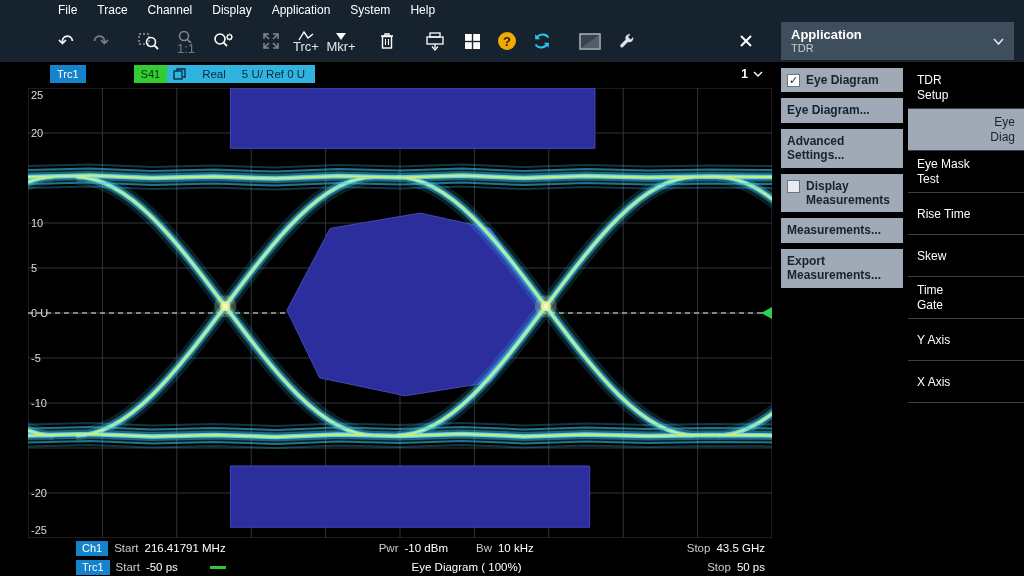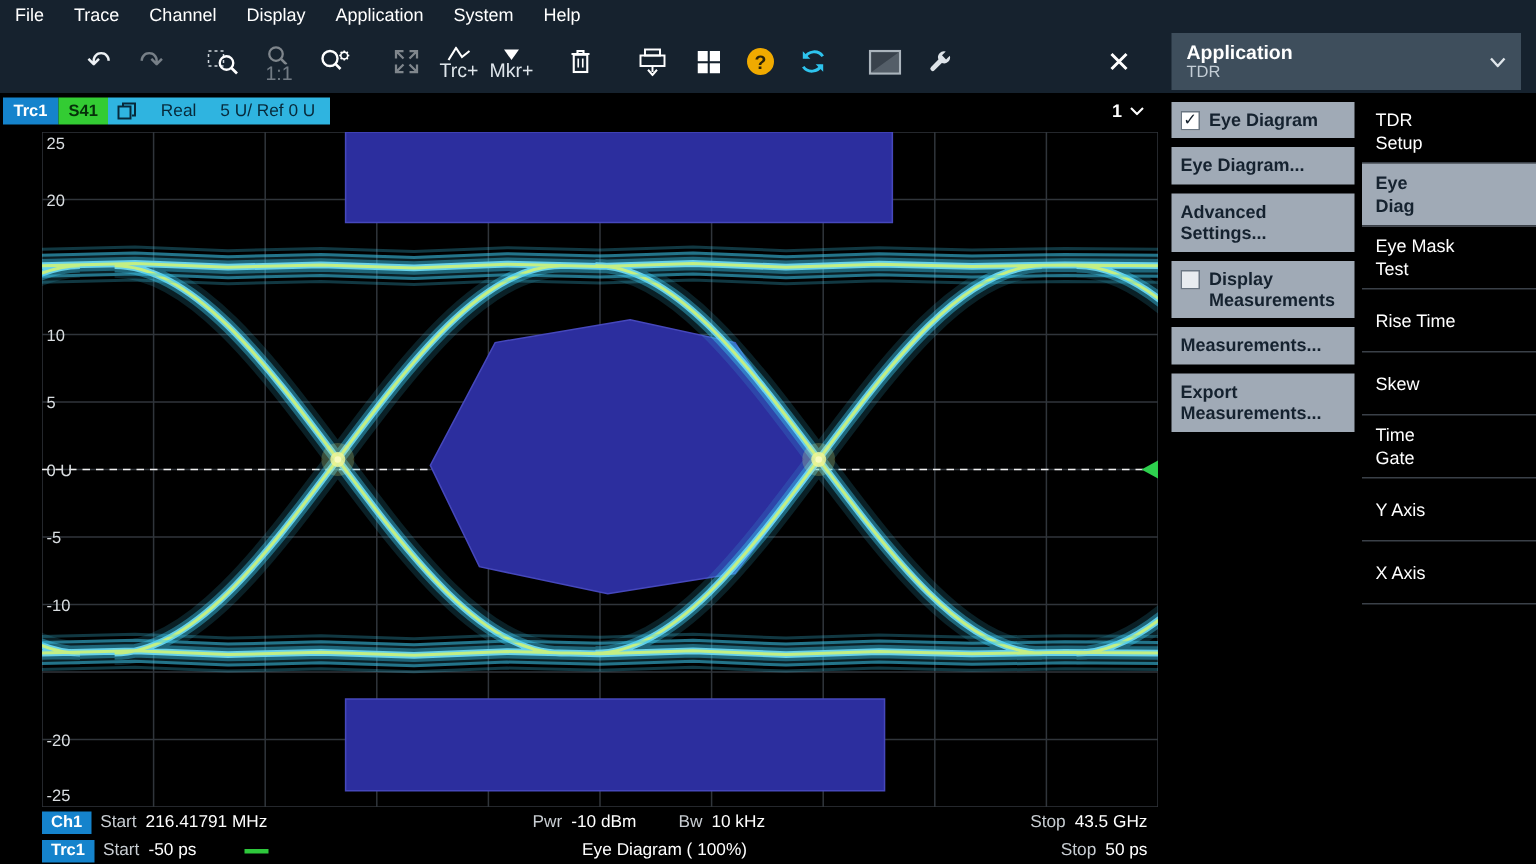--- a/index.html
+++ b/index.html
@@ -13,21 +13,21 @@
     --help-yellow:#f0aa00;
     --sync-cyan:#2ec4ee;
     --indicator-green:#2ec83c;
     --softkey-border:#3a4048;
   }
   *{margin:0;padding:0;box-sizing:border-box;}
   html,body{background:#222;}
   .app{width:1024px;height:576px;background:#000;font-family:"Liberation Sans","DejaVu Sans",sans-serif;
        display:flex;flex-direction:column;overflow:hidden;position:relative;}
   
-  .menubar{height:20px;background:var(--chrome-bg);display:flex;align-items:center;flex:none;}
+  .menubar{height:20px;background:var(--chrome-bg);display:flex;align-items:center;padding-left:48px;flex:none;}
   .menu-item{color:#fff;font-size:12px;padding:0 10px;height:100%;display:flex;align-items:center;cursor:default;}
   
   .toolbar-row{height:42px;background:var(--chrome-bg);display:flex;flex:none;}
   .toolbar{width:775px;display:flex;align-items:center;padding:0 6px 0 50px;gap:3px;flex:none;}
   .tbtn{width:32px;height:34px;display:flex;flex-direction:column;align-items:center;justify-content:center;
         background:none;border:none;color:#fff;gap:1px;cursor:pointer;}
   .tbtn.wide{width:36px;}
   .tbtn.dim{opacity:.45;}
   .glyph{font-size:19px;line-height:18px;color:#eef2f5;font-family:"DejaVu Sans",sans-serif;}
   .microlabel{font-size:13px;color:#dfe6eb;line-height:9px;}
@@ -38,22 +38,22 @@
   .panel-header{flex:1;margin:2px 10px 2px 6px;background:var(--panel-header-bg);display:flex;align-items:center;
         padding:4px 10px;cursor:pointer;}
   .ph-title{color:#fff;font-size:13px;font-weight:bold;line-height:15px;}
   .ph-sub{color:#c3cdd5;font-size:11px;line-height:13px;}
   .ph-caret{margin-left:auto;}
   
   .content-row{flex:1;display:flex;background:#000;}
   .main-col{width:775px;flex:none;display:flex;flex-direction:column;background:#000;}
   
   .tracebar{height:24px;display:flex;align-items:center;padding:0 8px 0 2px;background:#000;flex:none;}
-  .badge{height:18px;display:flex;align-items:center;justify-content:center;font-size:11px;font-weight:bold;
-         padding:0 7px;flex:none;}
+  .badge{height:18px;display:flex;align-items:center;justify-content:center;font-size:11px;font-weight:normal;
+         padding:0 7px;flex:none;margin-left:48px;}
   .badge.blue{background:var(--badge-blue);color:#fff;}
   .badge.green{background:var(--badge-green);color:#06300a;}
   .trace-props{height:18px;background:var(--tracebar-cyan);color:#07293a;display:flex;align-items:center;
          font-size:11.5px;padding:0 10px 0 6px;gap:16px;flex:none;cursor:pointer;}
   .spacer{flex:1;}
   .win-select{display:flex;align-items:center;gap:5px;color:#fff;font-size:12px;font-weight:bold;cursor:pointer;padding:2px 4px;}
   
   .plotwrap{height:452px;position:relative;background:#000;flex:none;}
   .plotwrap svg{position:absolute;left:28px;top:2px;background:#000;display:block;}
   
@@ -70,21 +70,21 @@
   .panel-body{flex:1;display:flex;background:#000;padding-left:6px;gap:5px;}
   .panel-left{width:122px;flex:none;padding-top:6px;}
   .pbtn{background:var(--panel-btn-bg);color:var(--panel-btn-text);font-size:12px;font-weight:bold;
         padding:5px 6px;margin-bottom:6px;display:flex;align-items:flex-start;gap:6px;line-height:1.2;cursor:pointer;}
   .cb{width:13px;height:13px;background:#fff;border:1px solid #6a7682;flex:none;display:flex;align-items:center;
       justify-content:center;font-size:11px;color:#14202c;margin-top:1px;}
   .cb.unchecked{background:#e8ecef;}
   .panel-right{flex:1;padding-top:4px;border-top:1px solid #000;}
   .softkey{min-height:42px;border-bottom:1px solid var(--softkey-border);color:#fff;font-size:12px;
         padding:5px 9px;display:flex;flex-direction:column;justify-content:center;gap:1px;cursor:pointer;}
-  .softkey.selected{background:var(--panel-btn-bg);color:var(--panel-btn-text);font-weight:bold;}
+  .softkey.selected{background:var(--panel-btn-bg);color:var(--panel-btn-text);font-weight:normal;text-align:right;}
 </style>
 </head>
 <body>
 
 <div class="app">
 
   <div class="menubar" id="menubar">
       <div class="menu-item">File</div>
       <div class="menu-item">Trace</div>
       <div class="menu-item">Channel</div>

